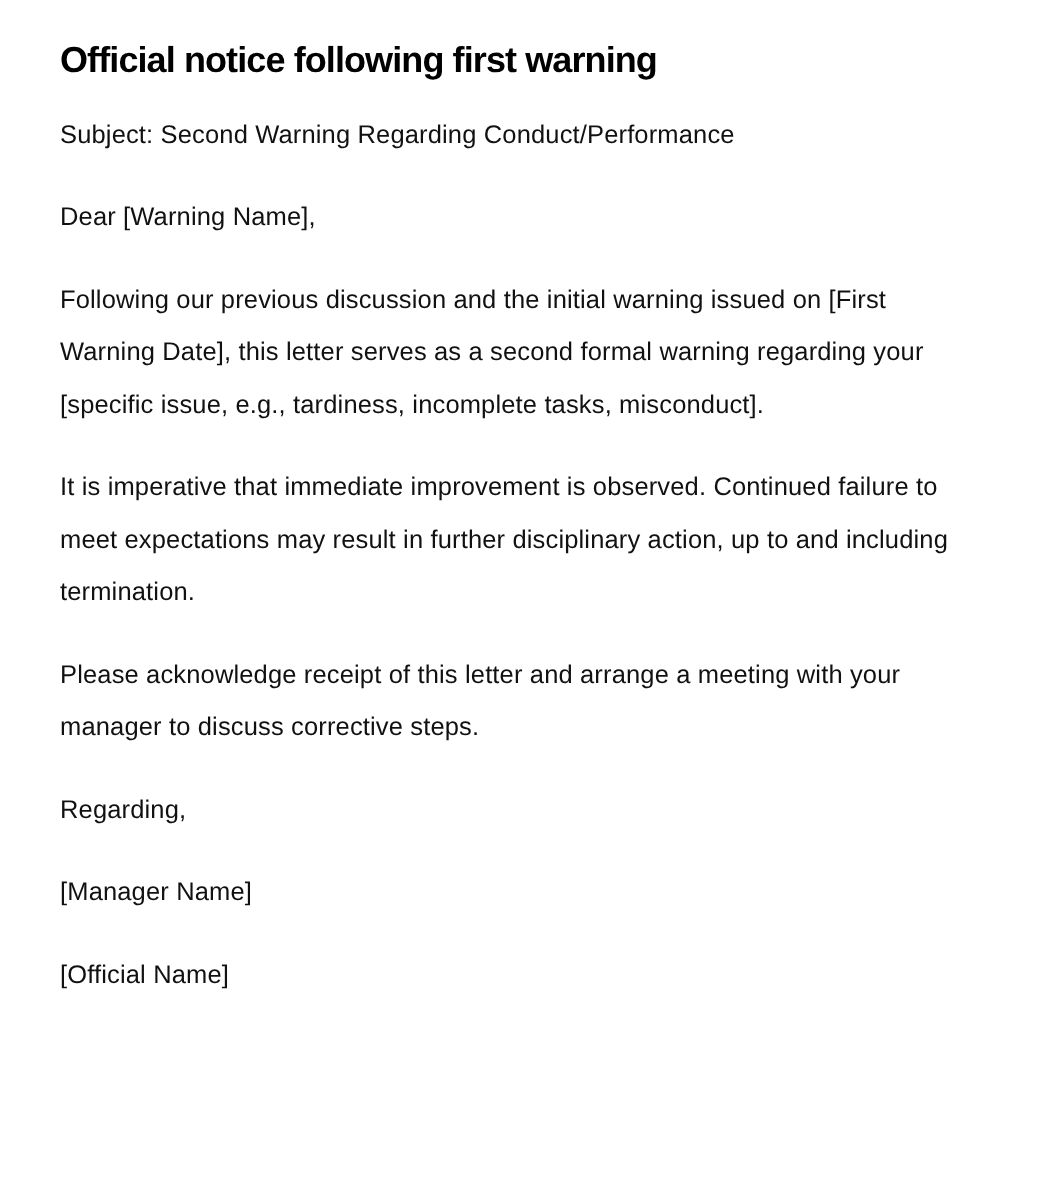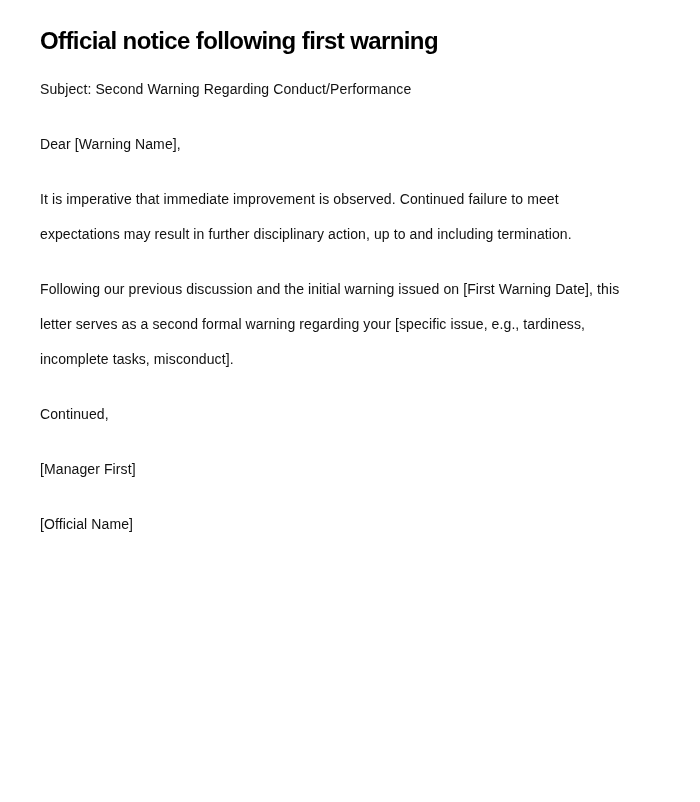--- a/index.html
+++ b/index.html
@@ -21,32 +21,33 @@
     }
     .title {
       font-size: 24px;
       font-weight: bold;
       letter-spacing: -0.6px;
       margin: 0 0 14px 0;
       line-height: 34px;
       color: #000000;
     }
     .para {
-      font-size: 14px;
+      font-size: 17px;
       line-height: 35px;
       margin: 0 0 20px 0;
       letter-spacing: 0.1px;
       width: 600px;
     }
   </style>
 </head>
 <body>
 
 <div class="page">
   <h1 class="title">Official notice following first warning</h1>
   <p class="para">Subject: Second Warning Regarding Conduct/Performance</p>
   <p class="para">Dear [Warning Name],</p>
+  <p class="para">Following our previous discussion and the initial warning issued on [First Warning Date], this letter serves as a second formal warning regarding your [specific issue, e.g., tardiness, incomplete tasks, misconduct].</p>
   <p class="para">It is imperative that immediate improvement is observed. Continued failure to meet expectations may result in further disciplinary action, up to and including termination.</p>
-  <p class="para">Following our previous discussion and the initial warning issued on [First Warning Date], this letter serves as a second formal warning regarding your [specific issue, e.g., tardiness, incomplete tasks, misconduct].</p>
-  <p class="para">Continued,</p>
-  <p class="para">[Manager First]</p>
+  <p class="para">Please acknowledge receipt of this letter and arrange a meeting with your manager to discuss corrective steps.</p>
+  <p class="para">Regarding,</p>
+  <p class="para">[Manager Name]</p>
   <p class="para">[Official Name]</p>
 </div>
 
 </body></html>

